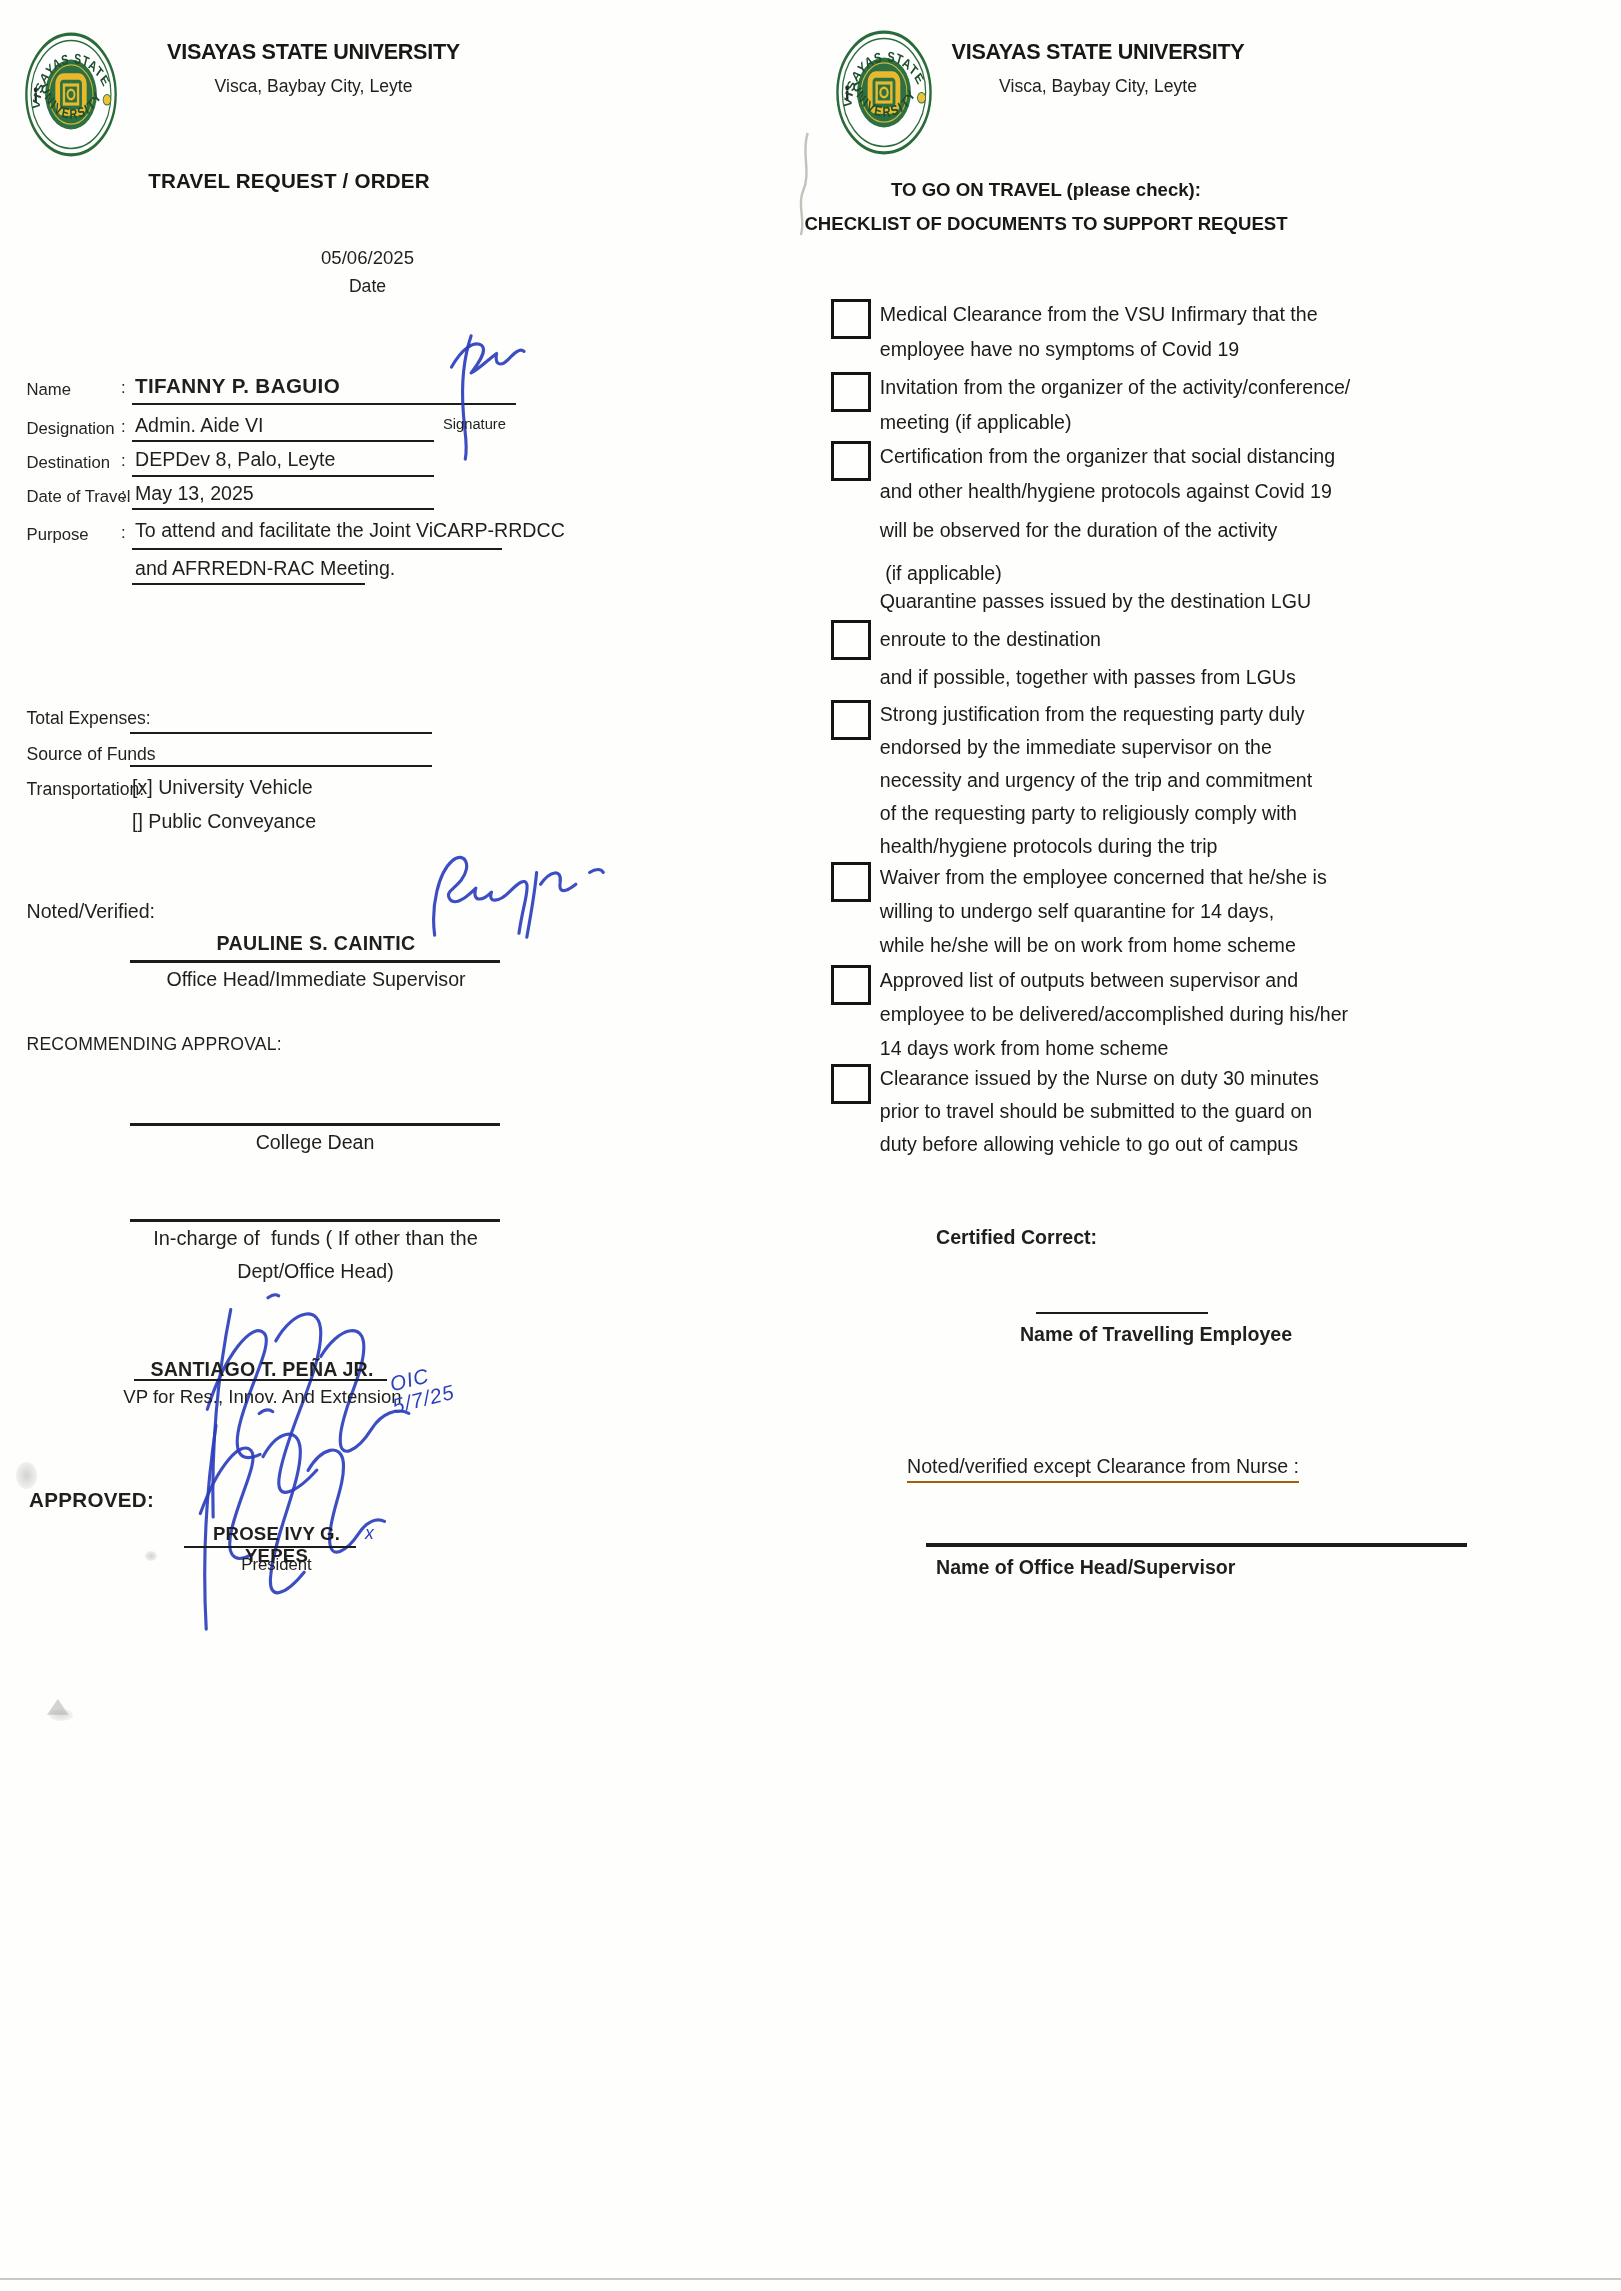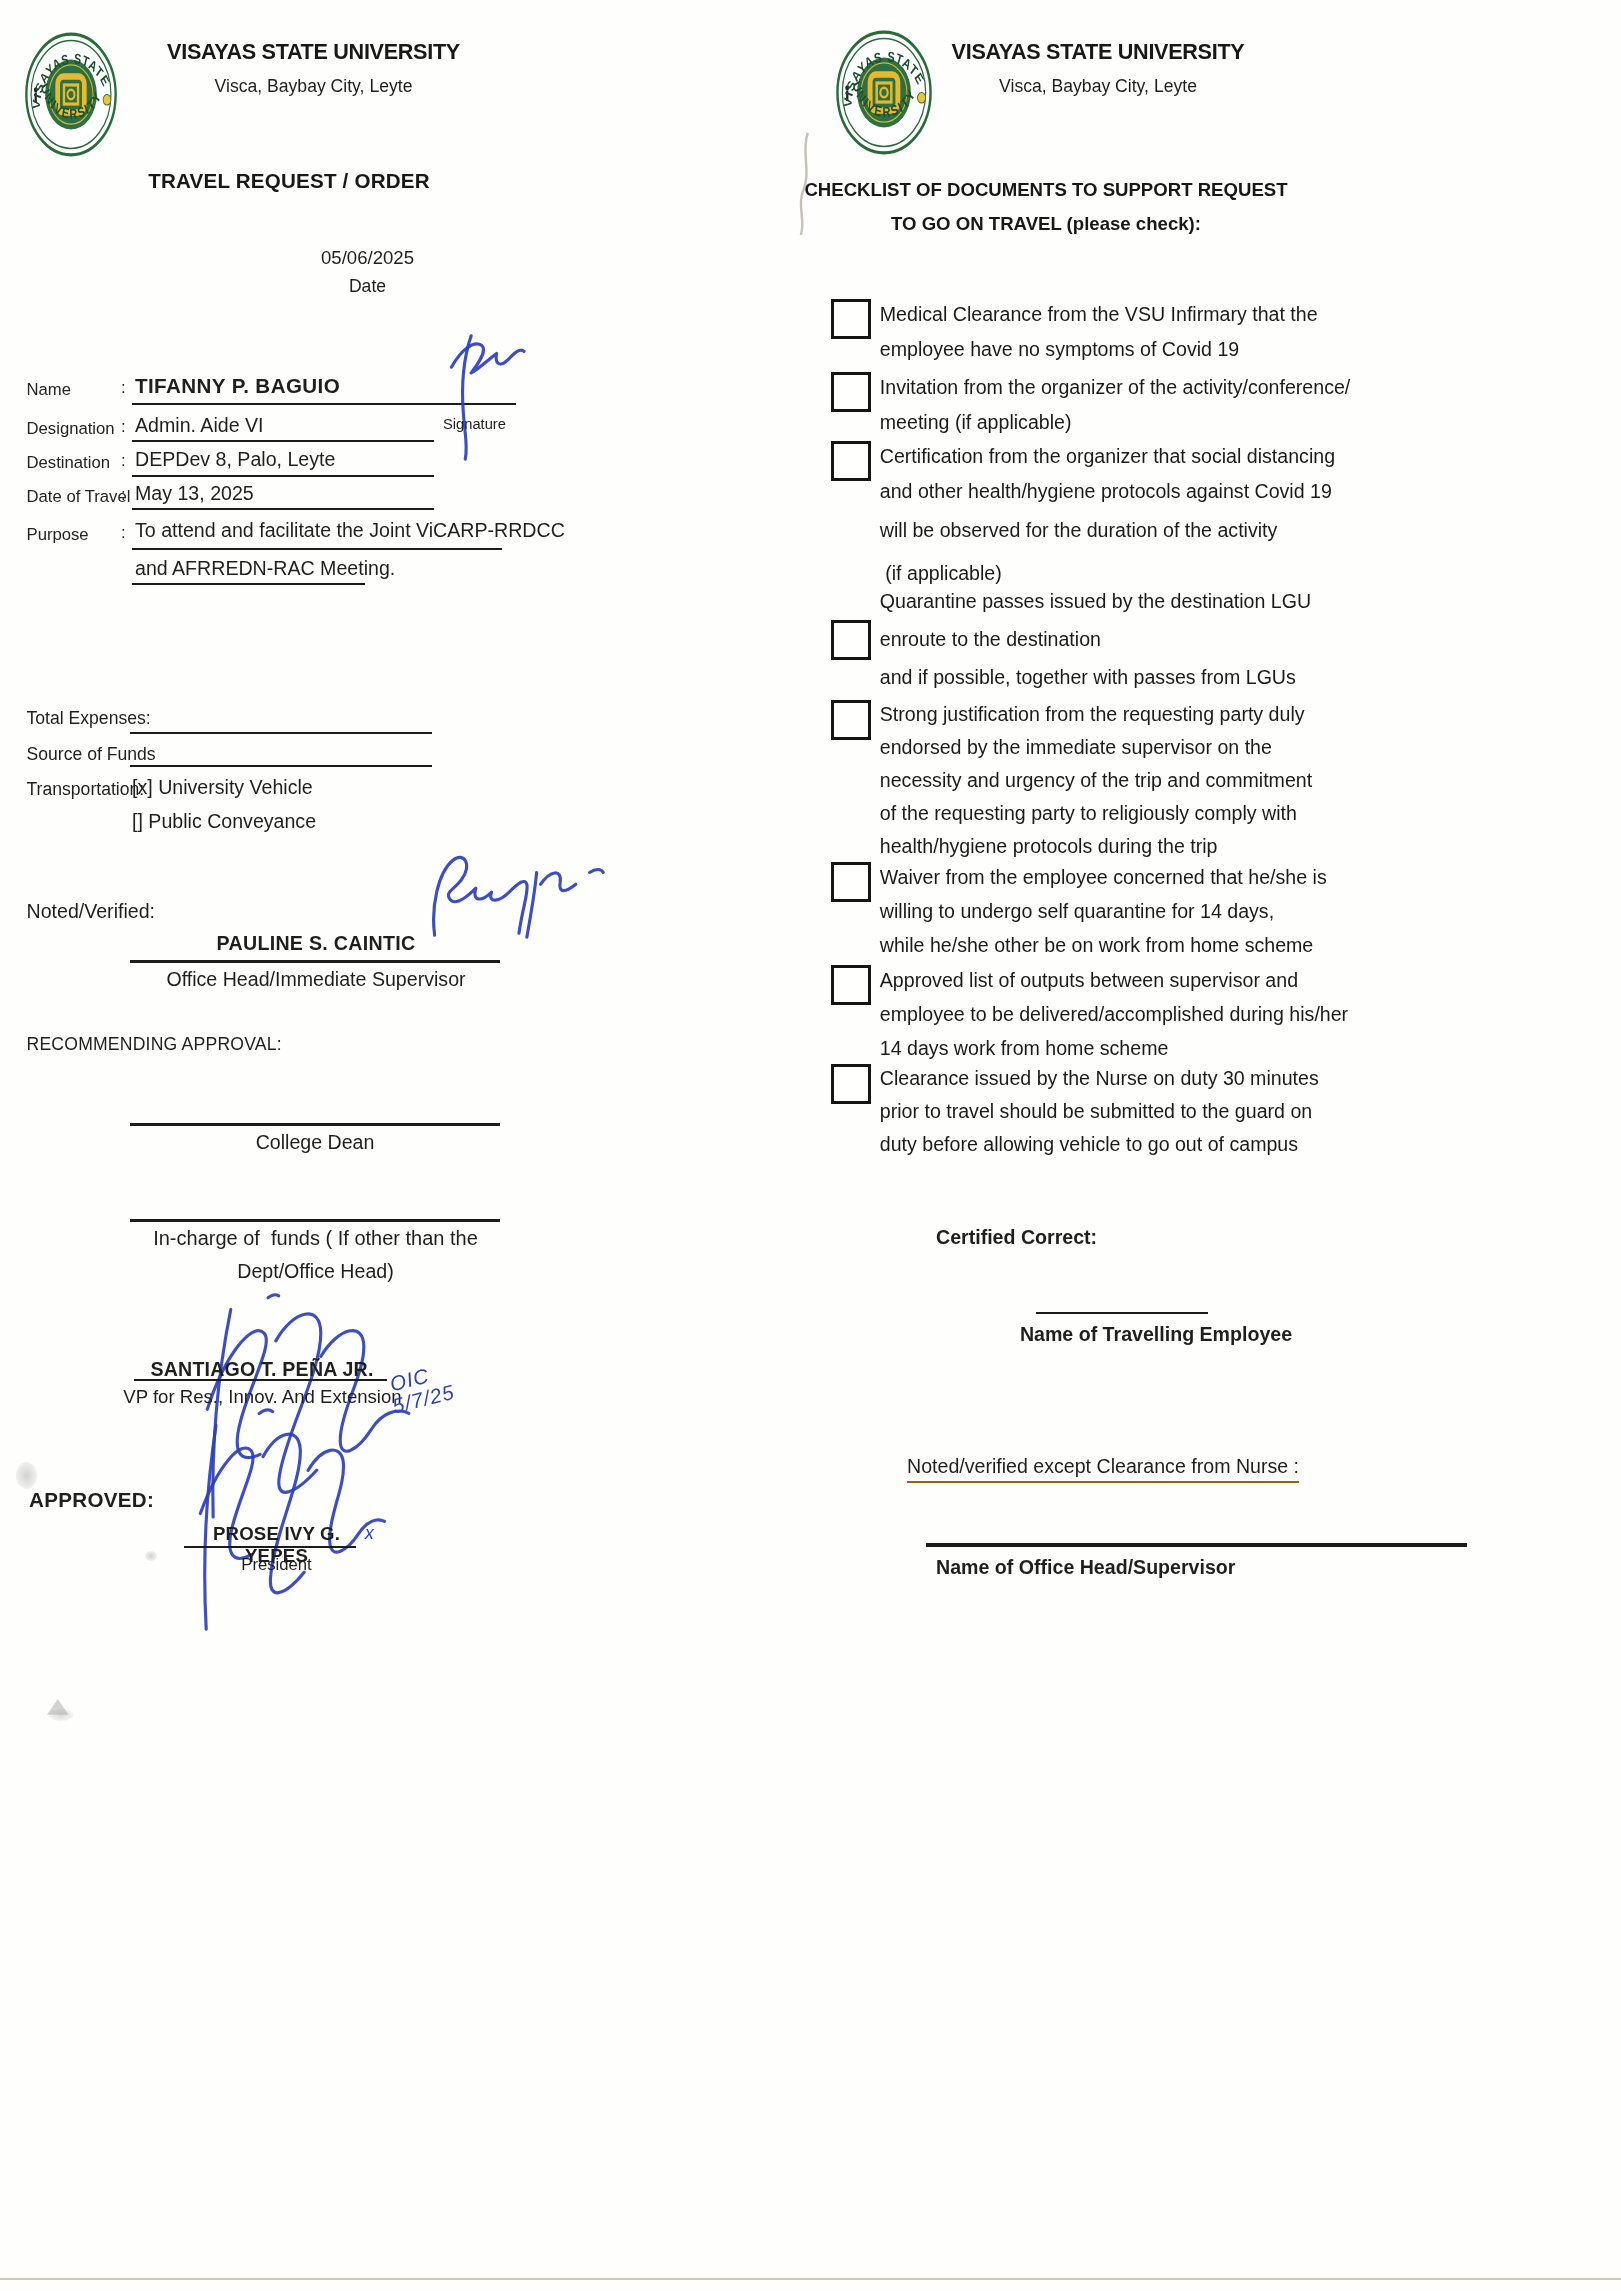--- a/index.html
+++ b/index.html
@@ -182,22 +182,22 @@
       <text class="seal-text" font-size="13.5" letter-spacing="2">
         <textPath href="#sealBotR" startOffset="50%" text-anchor="middle">UNIVERSITY</textPath>
       </text>
     </g>
   </svg>
 
   <div class="abs ctr b" style="left:941px;top:39px;width:314px;font-size:21.6px;letter-spacing:-0.3px;color:#181818;">VISAYAS STATE UNIVERSITY</div>
   <div class="abs ctr" style="left:941px;top:76px;width:314px;font-size:17.6px;">Visca, Baybay City, Leyte</div>
 
   <div class="abs ctr b" style="left:784px;top:173px;width:524px;font-size:18.6px;line-height:34px;color:#181818;">
+    <div>TO GO ON TRAVEL (please check):</div>
     <div>CHECKLIST OF DOCUMENTS TO SUPPORT REQUEST</div>
-    <div>TO GO ON TRAVEL (please check):</div>
   </div>
 
   <div class="chk-item" style="top:297px;">
     <span class="chk-box"></span>
     <div class="chk-lines">
       <div class="chk-line">Medical Clearance from the VSU Infirmary that the</div>
       <div class="chk-line">employee have no symptoms of Covid 19</div>
     </div>
   </div>
 
@@ -237,21 +237,21 @@
       <div class="chk-line" style="line-height:33px;">of the requesting party to religiously comply with</div>
       <div class="chk-line" style="line-height:33px;">health/hygiene protocols during the trip</div>
     </div>
   </div>
 
   <div class="chk-item" style="top:860px;">
     <span class="chk-box"></span>
     <div class="chk-lines">
       <div class="chk-line" style="line-height:34px;">Waiver from the employee concerned that he/she is</div>
       <div class="chk-line" style="line-height:34px;">willing to undergo self quarantine for 14 days,</div>
-      <div class="chk-line" style="line-height:34px;">while he/she other be on work from home scheme</div>
+      <div class="chk-line" style="line-height:34px;">while he/she will be on work from home scheme</div>
     </div>
   </div>
 
   <div class="chk-item" style="top:963px;">
     <span class="chk-box"></span>
     <div class="chk-lines">
       <div class="chk-line" style="line-height:34px;">Approved list of outputs between supervisor and</div>
       <div class="chk-line" style="line-height:34px;">employee to be delivered/accomplished during his/her</div>
       <div class="chk-line" style="line-height:34px;">14 days work from home scheme</div>
     </div>

